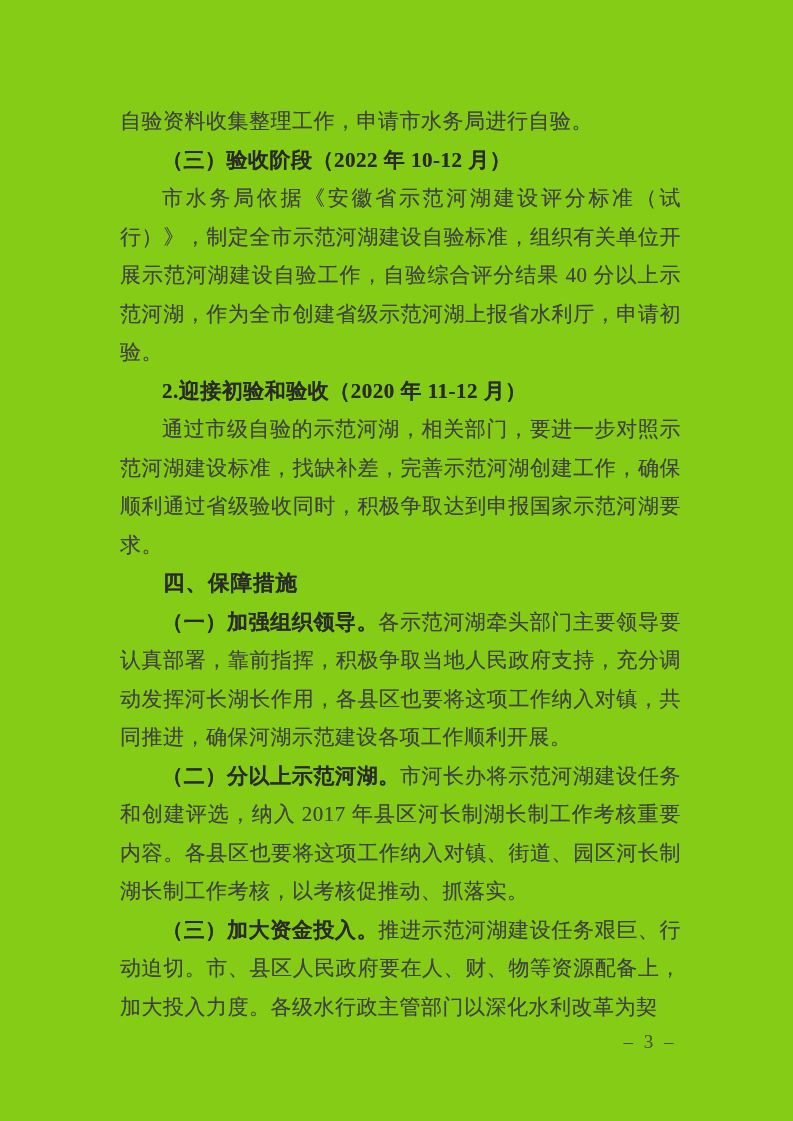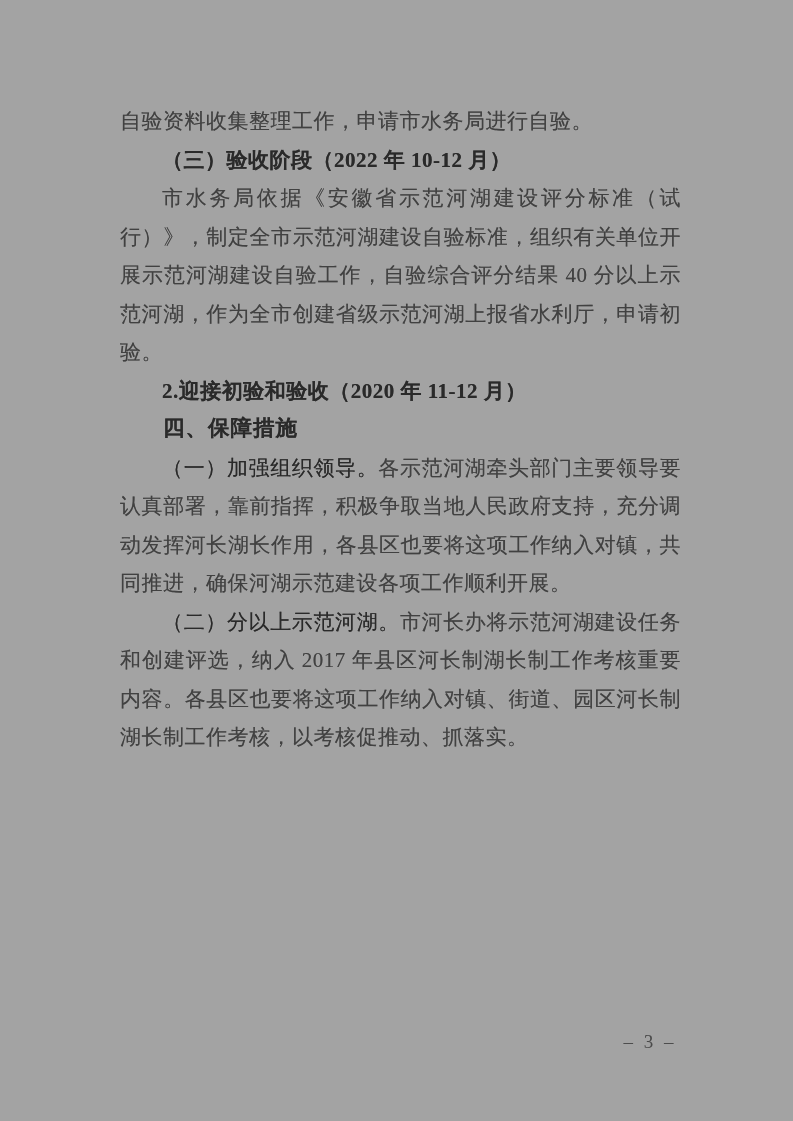--- a/index.html
+++ b/index.html
@@ -4,21 +4,21 @@
 <style>
   html, body {
     margin: 0;
     padding: 0;
     background: #ffffff;
   }
   .page {
     position: relative;
     width: 793px;
     height: 1121px;
-    background: #a3a3a3;
+    background: #84cc16;
     overflow: hidden;
     font-family: "Liberation Serif", "DejaVu Serif", serif;
   }
   .doc {
     position: absolute;
     left: 120px;
     top: 102px;
     width: 561px;
     font-size: 21px;
     line-height: 38.5px;
@@ -32,26 +32,26 @@
     padding: 0;
   }
   .ind { text-indent: 2em; }
   .noind { text-indent: 0; }
   .h {
     font-weight: 700;
     color: #2a2a2a;
     text-shadow: 0 0 0.6px rgba(40,40,40,0.7);
   }
   .heiti {
-    font-family: Liberation Mono, monospace;
+    font-family: Liberation Sans, sans-serif;
     font-size: 21.5px;
     letter-spacing: 1px;
   }
   .lead {
-    font-weight: 400;
+    font-weight: 700;
     color: #2a2a2a;
     text-shadow: 0 0 0.6px rgba(40,40,40,0.7);
   }
   .pageno {
     position: absolute;
     left: 615px;
     top: 1031px;
     width: 70px;
     font-size: 19px;
     letter-spacing: 3px;
@@ -68,24 +68,26 @@
 
     <p class="noind">自验资料收集整理工作，申请市水务局进行自验。</p>
 
     <p class="h ind">（三）验收阶段（2022 年 10-12 月）</p>
 
 
     <p class="ind">市水务局依据《安徽省示范河湖建设评分标准（试行）》，制定全市示范河湖建设自验标准，组织有关单位开展示范河湖建设自验工作，自验综合评分结果 40 分以上示范河湖，作为全市创建省级示范河湖上报省水利厅，申请初验。</p>
 
     <p class="h ind">2.迎接初验和验收（2020 年 11-12 月）</p>
 
+    <p class="ind">通过市级自验的示范河湖，相关部门，要进一步对照示范河湖建设标准，找缺补差，完善示范河湖创建工作，确保顺利通过省级验收同时，积极争取达到申报国家示范河湖要求。</p>
 
     <p class="h heiti ind">四、保障措施</p>
 
     <p class="ind"><span class="lead">（一）加强组织领导。</span><span>各示范河湖牵头部门主要领导要认真部署，靠前指挥，积极争取当地人民政府支持，充分调动发挥河长湖长作用，各县区也要将这项工作纳入对镇，共同推进，确保河湖示范建设各项工作顺利开展。</span></p>
 
     <p class="ind"><span class="lead">（二）分以上示范河湖。</span><span>市河长办将示范河湖建设任务和创建评选，纳入 2017 年县区河长制湖长制工作考核重要内容。各县区也要将这项工作纳入对镇、街道、园区河长制湖长制工作考核，以考核促推动、抓落实。</span></p>
 
+    <p class="ind"><span class="lead">（三）加大资金投入。</span><span>推进示范河湖建设任务艰巨、行动迫切。市、县区人民政府要在人、财、物等资源配备上，加大投入力度。各级水行政主管部门以深化水利改革为契</span></p>
 
   </div>
 
   <div class="pageno">– 3 –</div>
 </div>
 
 </body></html>

